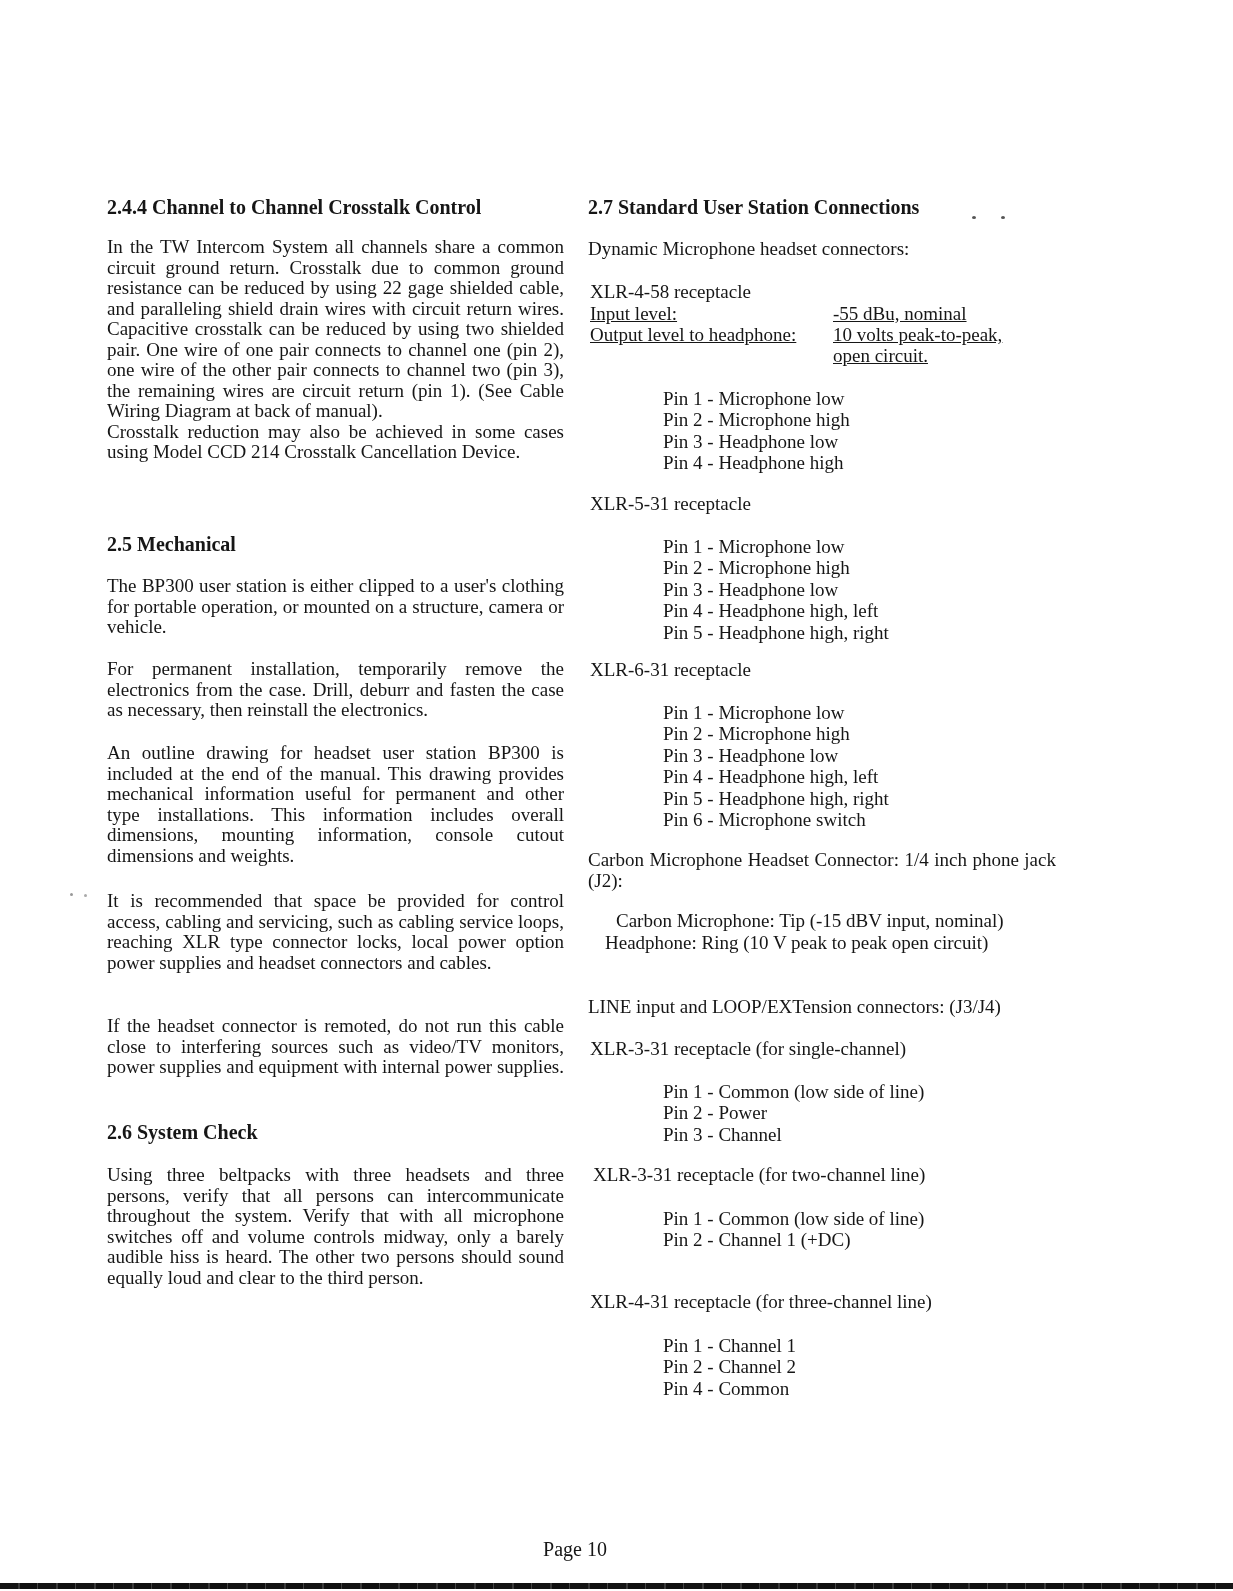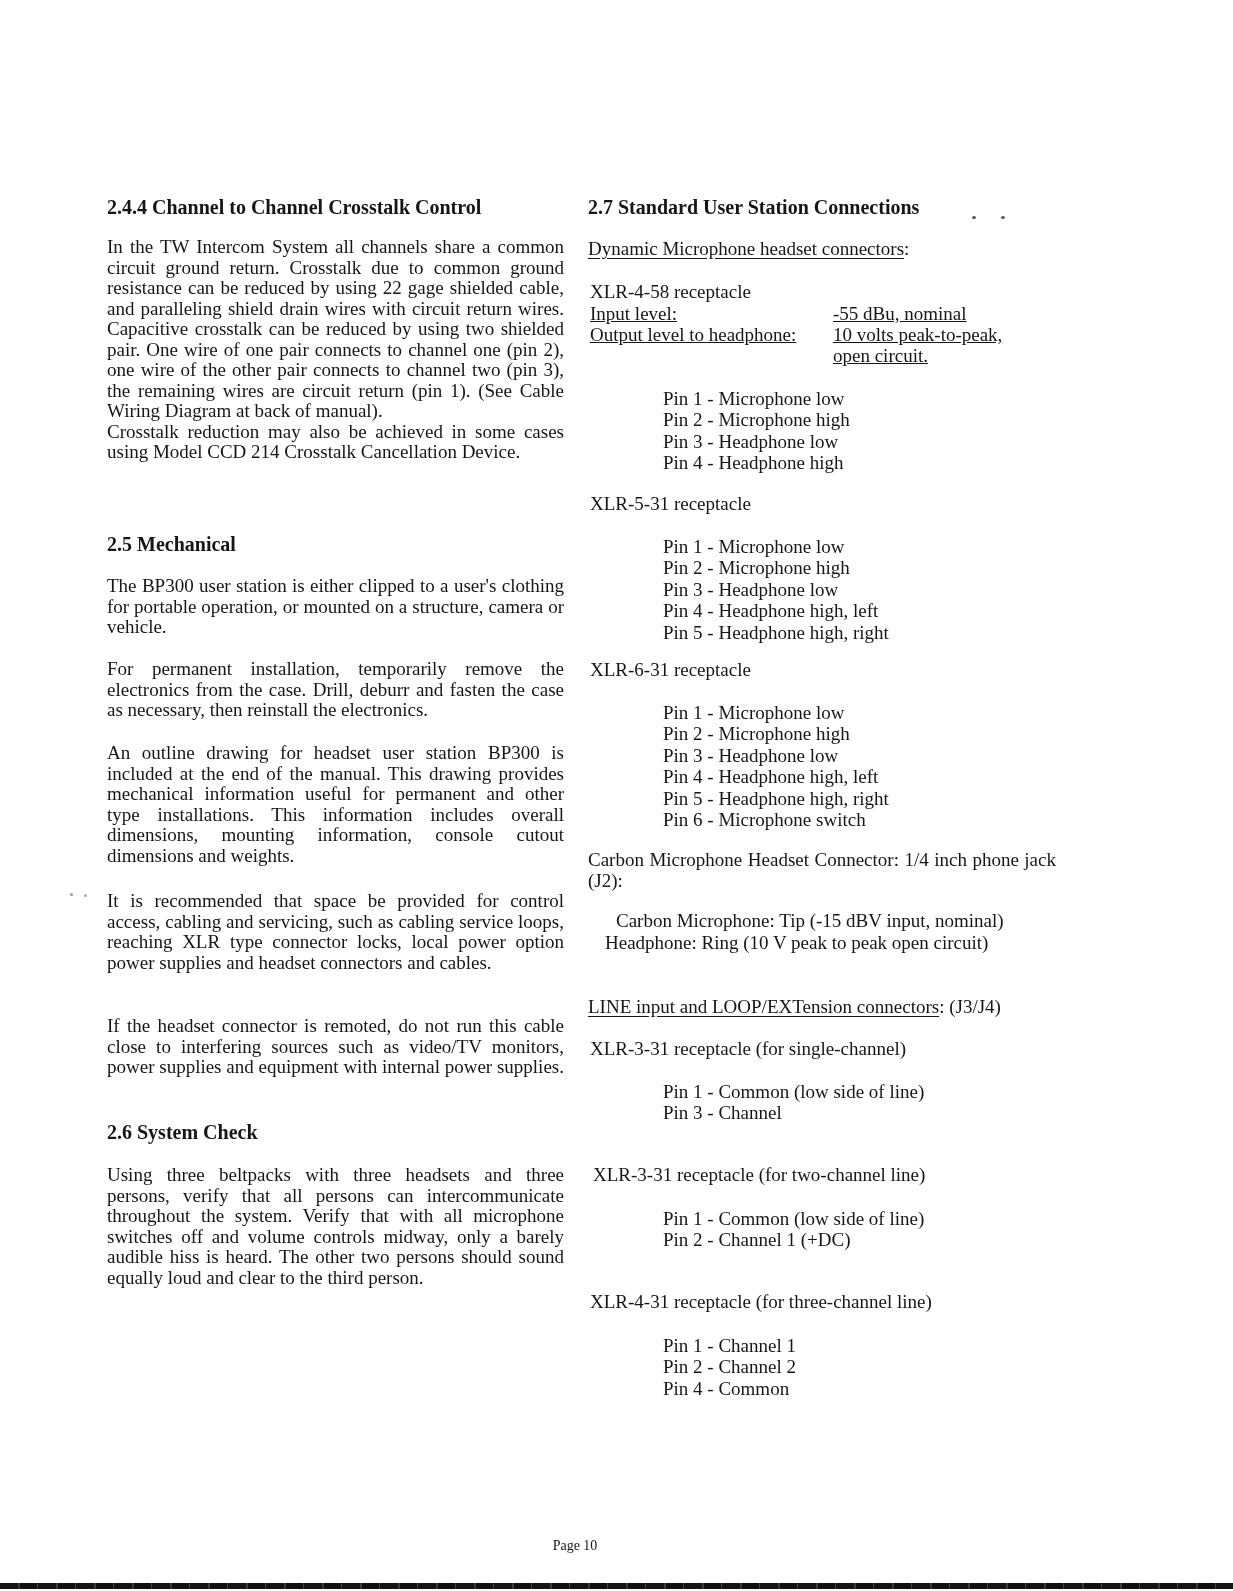--- a/index.html
+++ b/index.html
@@ -11,25 +11,25 @@
   }
   .abs{position:absolute;}
   .heading{font-weight:700;font-size:20px;line-height:22px;}
   .body{font-size:19px;line-height:20.5px;}
   .just{text-align:justify;}
   .pins{font-size:19px;line-height:21.4px;}
   .specs{
     display:grid;grid-template-columns:243px 1fr;
     font-size:19px;line-height:21px;text-decoration:underline;
   }
-  .ul{text-decoration:underline;text-underline-offset:3px;}
+  .ul{text-underline-offset:3px;}
   .carbon-lines{font-size:19px;line-height:21.8px;}
   .carbon-lines .indent1{padding-left:13px;}
   .carbon-lines .indent2{padding-left:2px;}
-  .footer{font-size:14px;text-align:center;}
+  .footer{font-size:20px;text-align:center;}
   .scanline{
     position:absolute;left:0;right:0;top:1583px;height:6px;
     background:repeating-linear-gradient(90deg,#141414 0 18px,#3a3a3a 18px 20px,#101010 20px 37px,#444 37px 38px);
   }
   .dot{position:absolute;background:#555;border-radius:50%;}
 </style>
 </head>
 <body>
 
 <div class="abs heading" style="left:107px;top:196px;width:457px">2.4.4 Channel to Channel Crosstalk Control</div>
@@ -109,20 +109,21 @@
 </div>
 
 <div class="abs body" style="left:588px;top:997px;width:468px">
   <span class="ul">LINE input and LOOP/EXTension connectors</span><span>: (J3/J4)</span>
 </div>
 
 <div class="abs body" style="left:590px;top:1039px;width:468px">XLR-3-31 receptacle (for single-channel)</div>
 
 <div class="abs pins" style="left:663px;top:1081px;width:390px">
   <div>Pin 1 - Common (low side of line)</div>
+  <div>Pin 2 - Power</div>
   <div>Pin 3 - Channel</div>
 </div>
 
 <div class="abs body" style="left:593px;top:1165px;width:468px">XLR-3-31 receptacle (for two-channel line)</div>
 
 <div class="abs pins" style="left:663px;top:1208px;width:390px">
   <div>Pin 1 - Common (low side of line)</div>
   <div>Pin 2 - Channel 1 (+DC)</div>
 </div>
 

